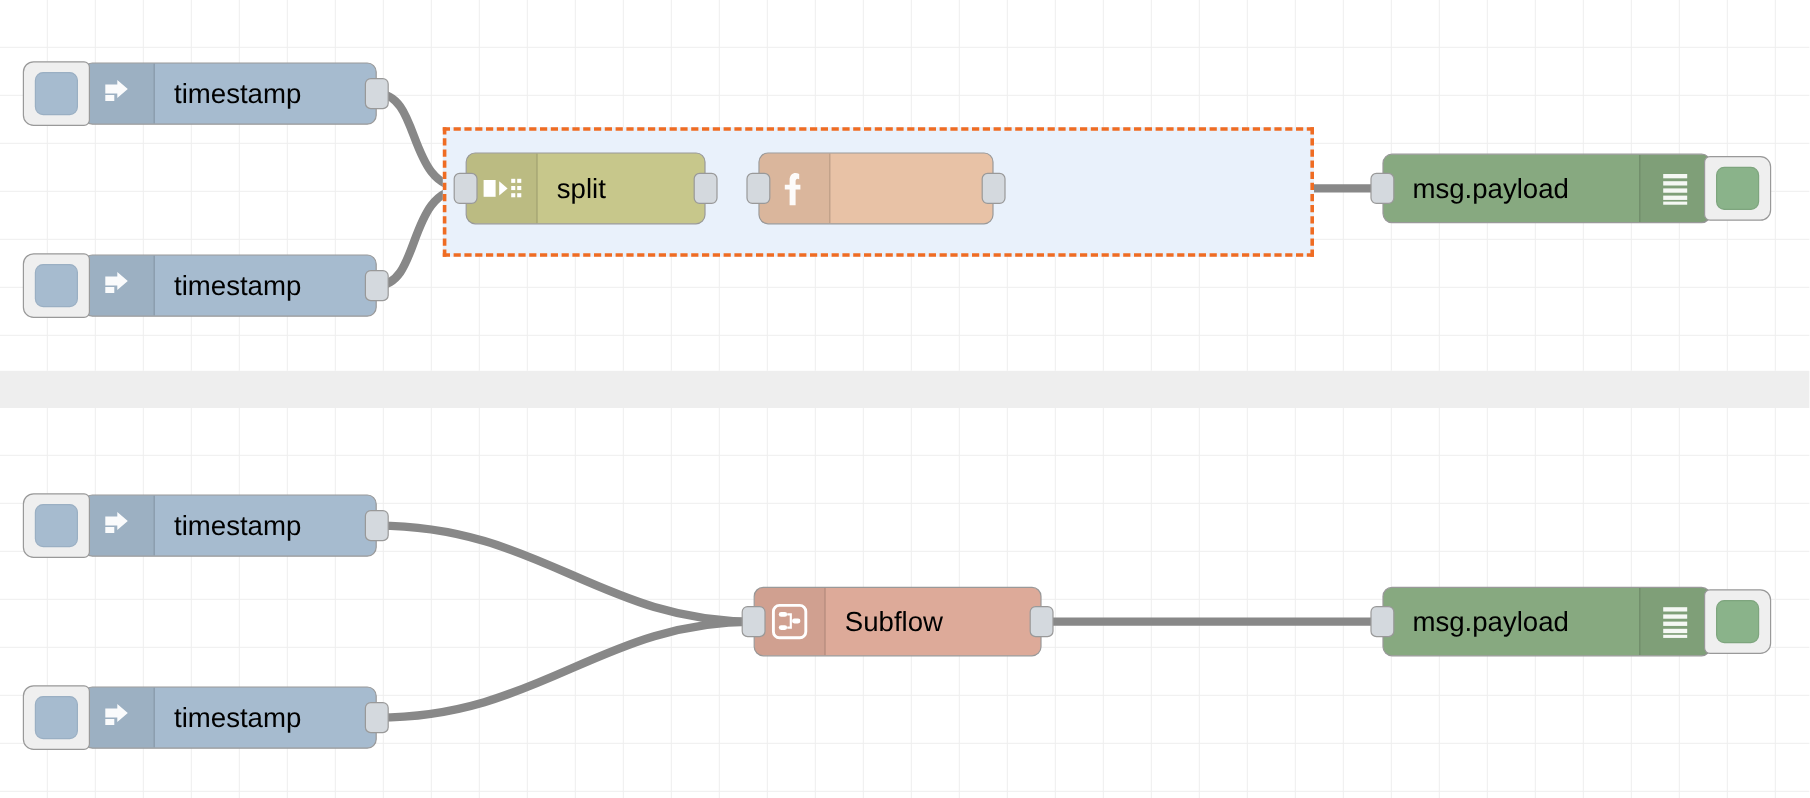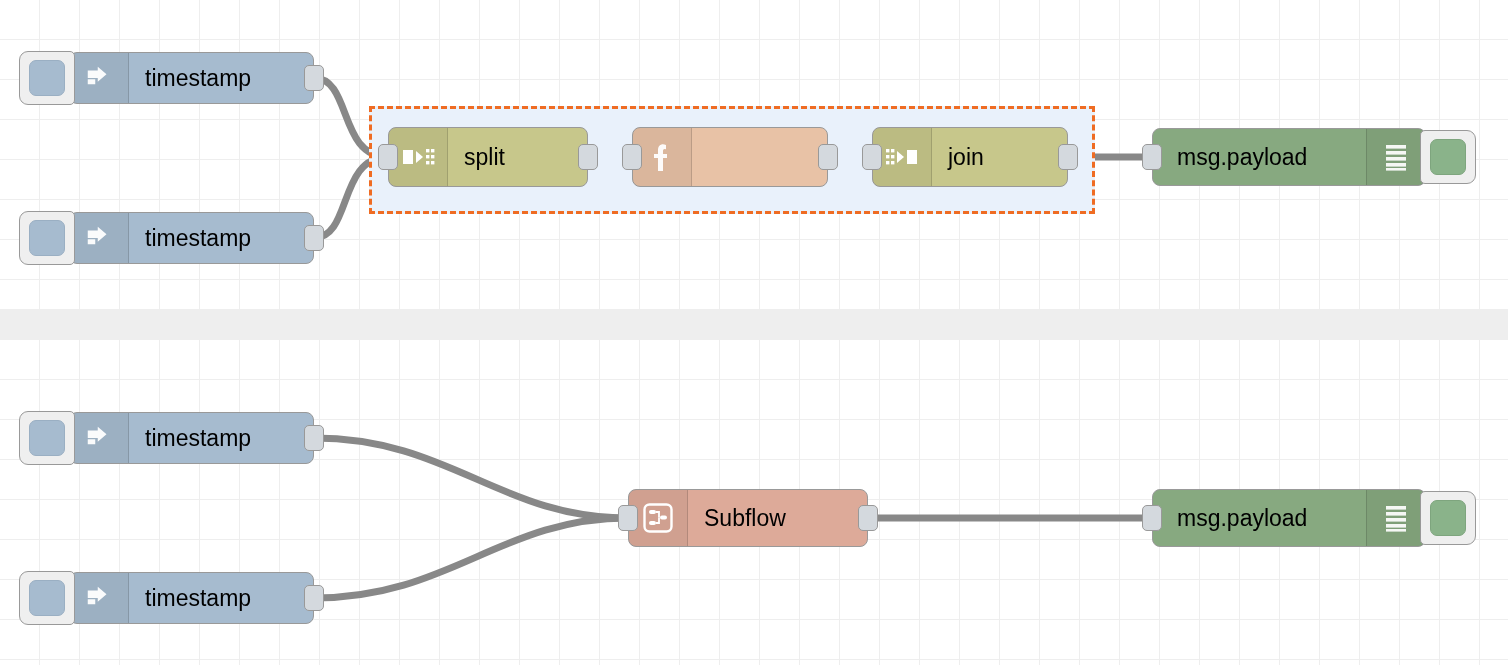--- a/index.html
+++ b/index.html
@@ -256,43 +256,20 @@
           </svg>
         </div>
         <div style="flex:1; display:flex; align-items:center; padding-left:16px;">
           <span class="node-label"></span>
         </div>
       </div>
       <div class="port in"></div>
       <div class="port out"></div>
     </div>
 
-    <div class="node" style="left:872px; top:127px; width:196px; height:60px; background:#c7c78b;">
-      <div class="body">
-        <div class="icon-tray left">
-          <svg class="ico" width="34" height="26" viewBox="0 0 34 26">
-            <g fill="#ffffff">
-              <rect x="1" y="5" width="3.4" height="3.4"></rect>
-              <rect x="6" y="5" width="3.4" height="3.4"></rect>
-              <rect x="1" y="11" width="3.4" height="3.4"></rect>
-              <rect x="6" y="11" width="3.4" height="3.4"></rect>
-              <rect x="1" y="17" width="3.4" height="3.4"></rect>
-              <rect x="6" y="17" width="3.4" height="3.4"></rect>
-            </g>
-            <path d="M12 7 L19 13 L12 19 z" fill="#ffffff"></path>
-            <rect x="22" y="6" width="10" height="14" fill="#ffffff"></rect>
-          </svg>
-        </div>
-        <div style="flex:1; display:flex; align-items:center; padding-left:16px;">
-          <span class="node-label">join</span>
-        </div>
-      </div>
-      <div class="port in"></div>
-      <div class="port out"></div>
-    </div>
 
     <div class="node" style="left:1152px; top:128px; width:274px; height:58px; background:#87a980;">
       <div class="body">
         <div style="flex:1; display:flex; align-items:center; padding-left:24px;">
           <span class="node-label">msg.payload</span>
         </div>
         <div class="icon-tray right">
           <svg class="ico" width="26" height="30" viewBox="0 0 26 30">
             <g fill="#ffffff" opacity="0.92">
               <rect x="3" y="3" width="20" height="3.6"></rect>

